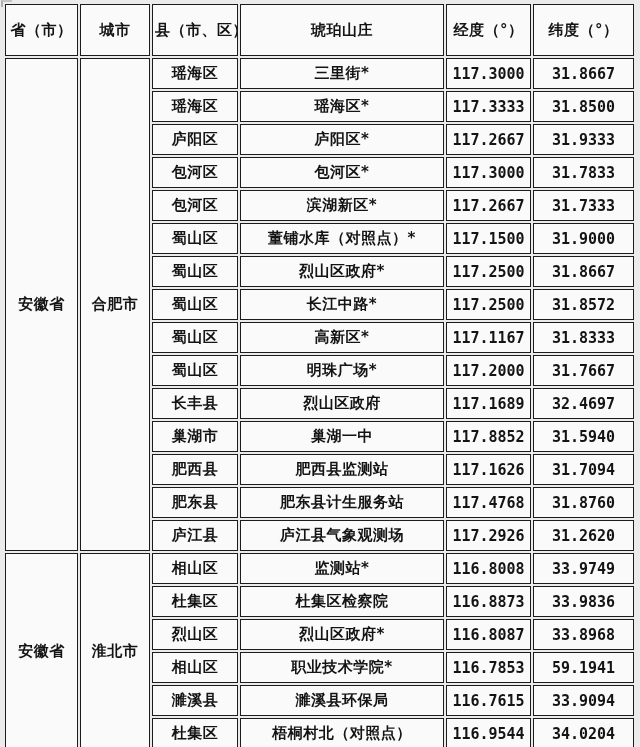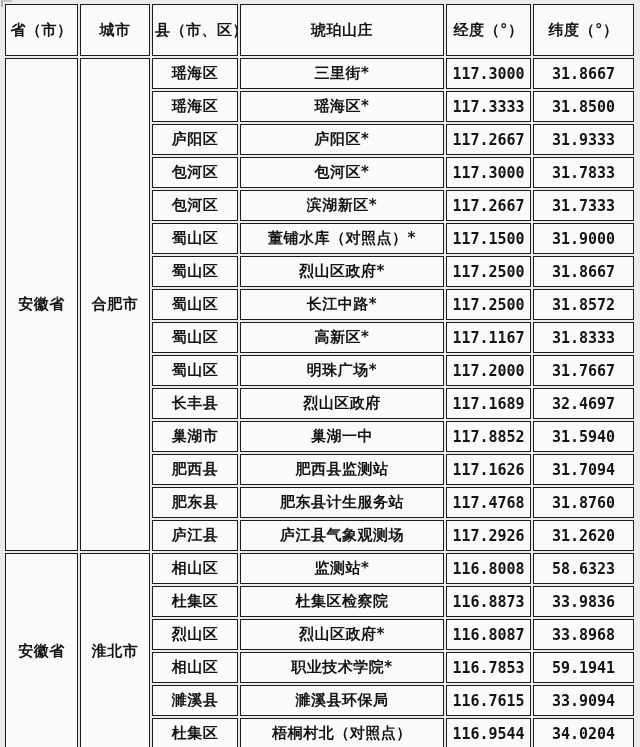--- a/index.html
+++ b/index.html
@@ -182,21 +182,21 @@
         <td class="cn">庐江县气象观测场</td>
         <td class="num">117.2926</td>
         <td class="num">31.2620</td>
       </tr>
       <tr>
         <td class="cn" rowspan="6">安徽省</td>
         <td class="cn" rowspan="6">淮北市</td>
         <td class="cn">相山区</td>
         <td class="cn">监测站*</td>
         <td class="num">116.8008</td>
-        <td class="num">58.6323</td>
+        <td class="num">33.9749</td>
       </tr>
       <tr>
         <td class="cn">杜集区</td>
         <td class="cn">杜集区检察院</td>
         <td class="num">116.8873</td>
         <td class="num">33.9836</td>
       </tr>
       <tr>
         <td class="cn">烈山区</td>
         <td class="cn">烈山区政府*</td>

